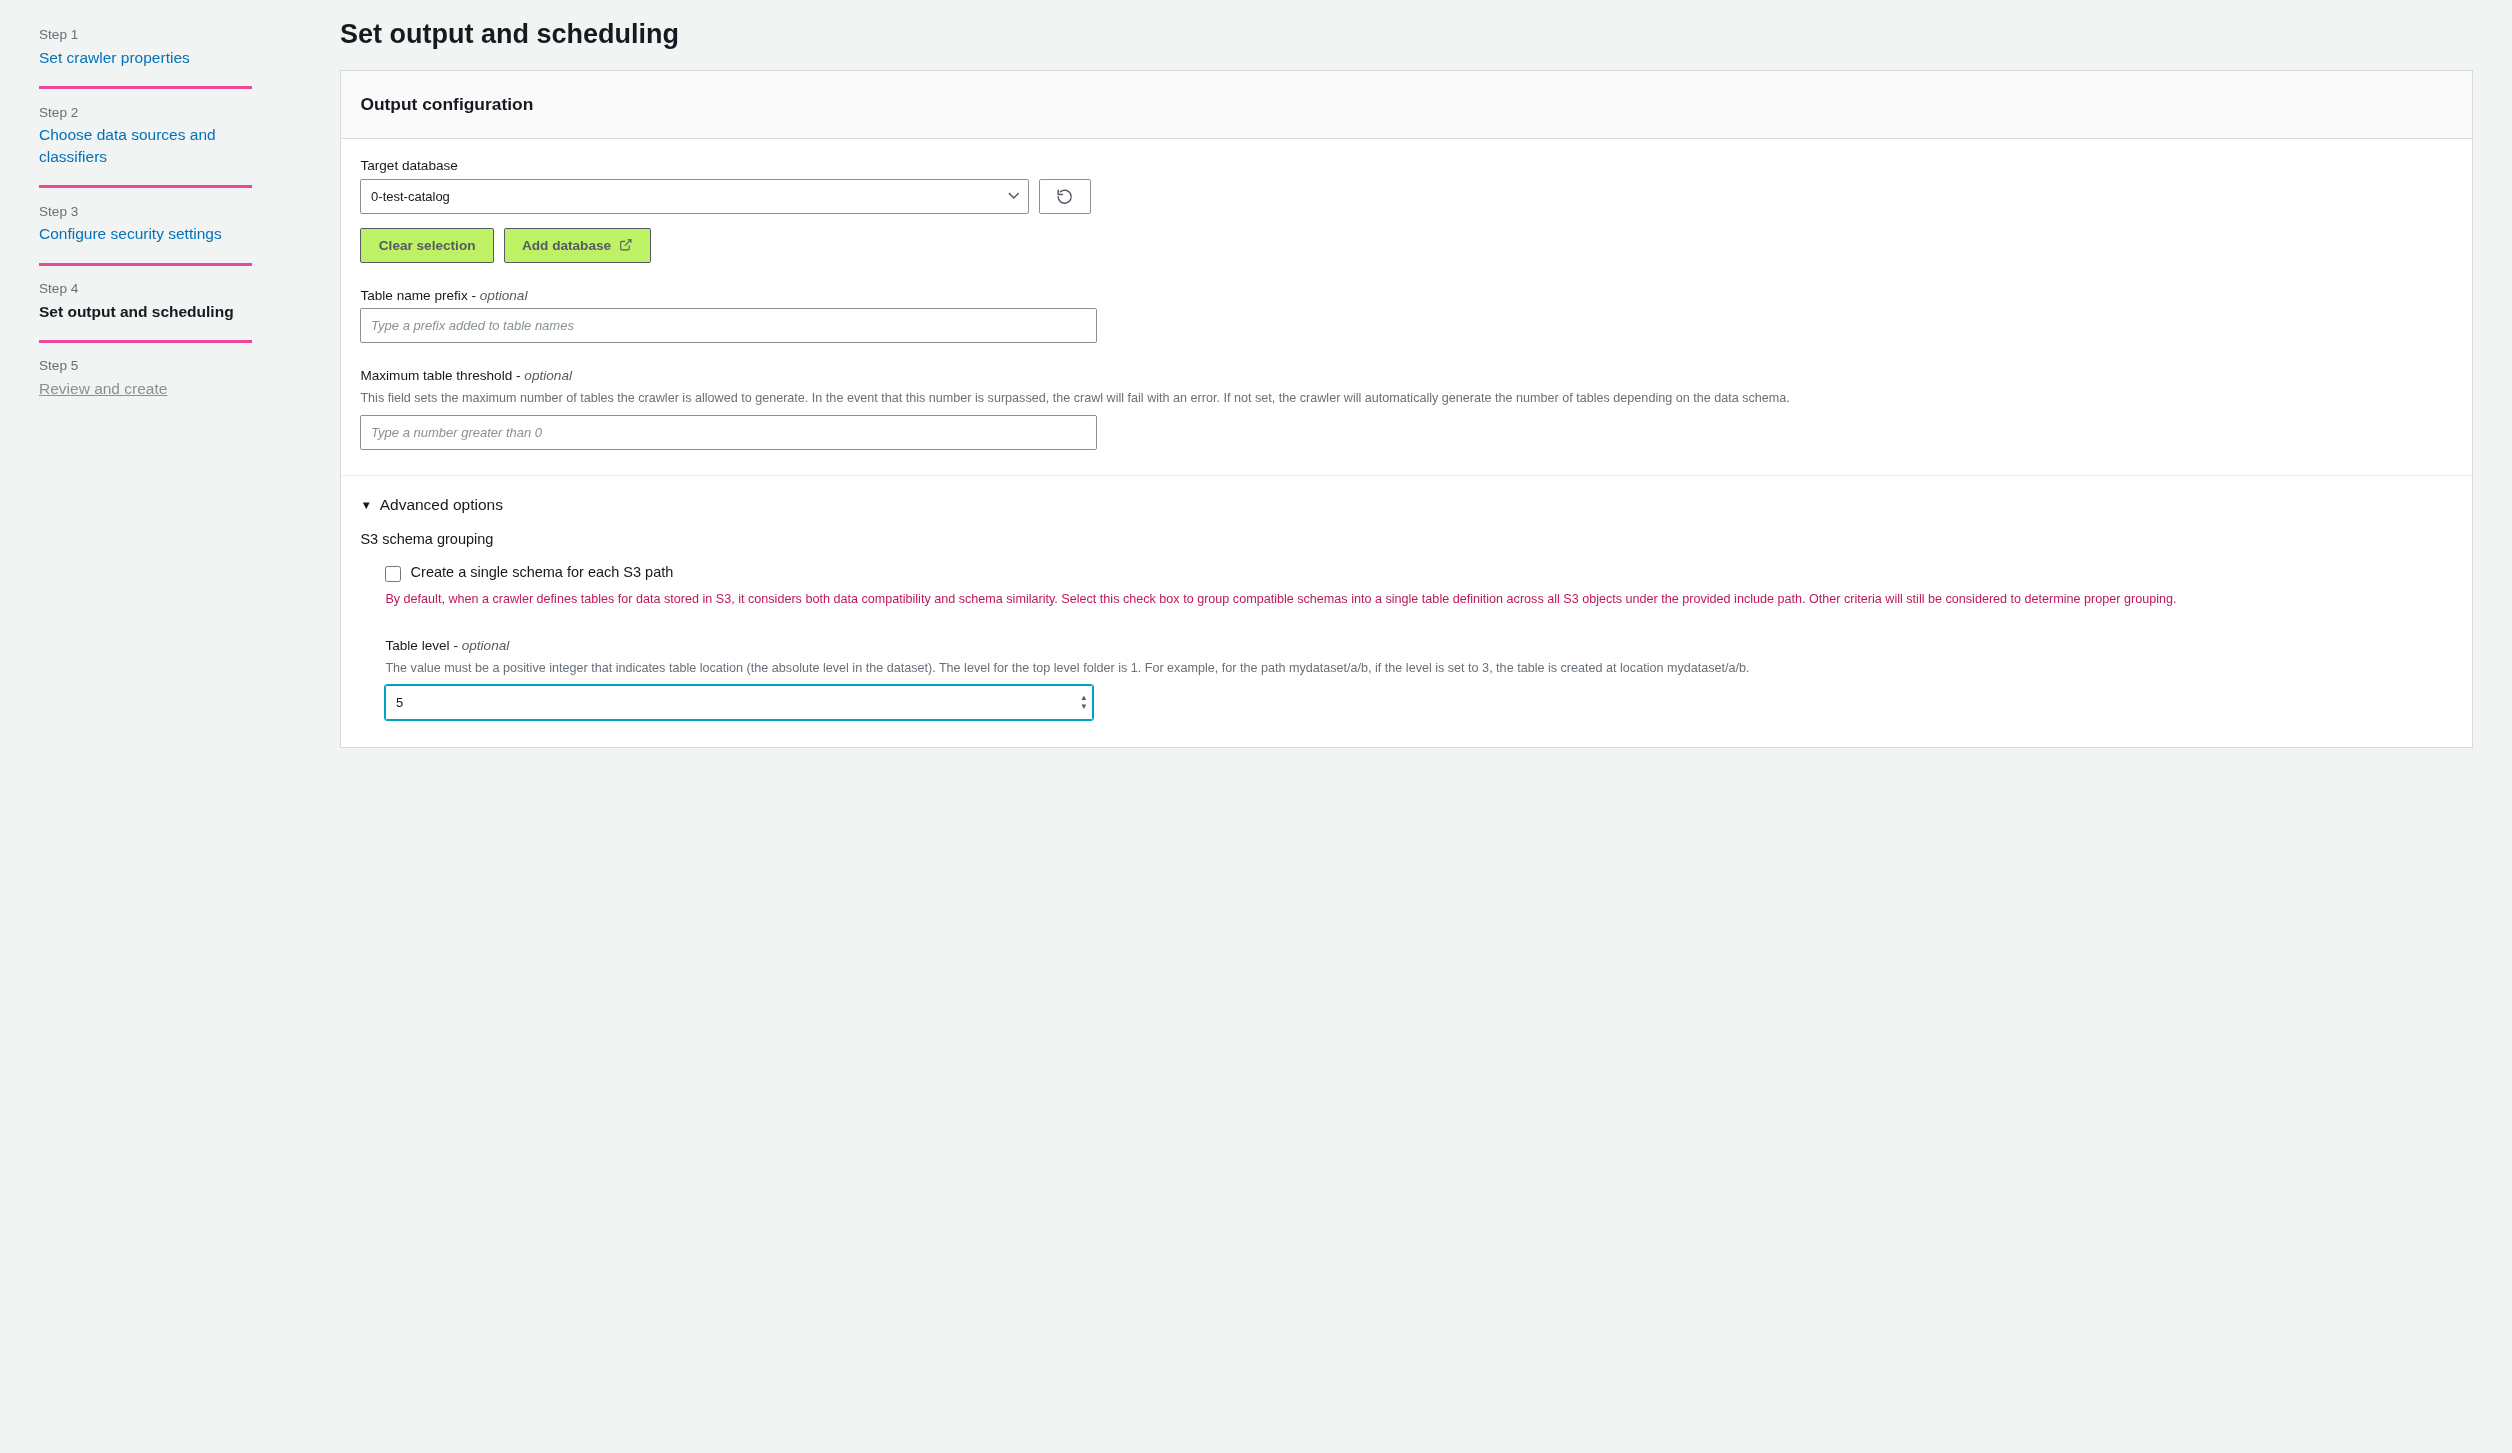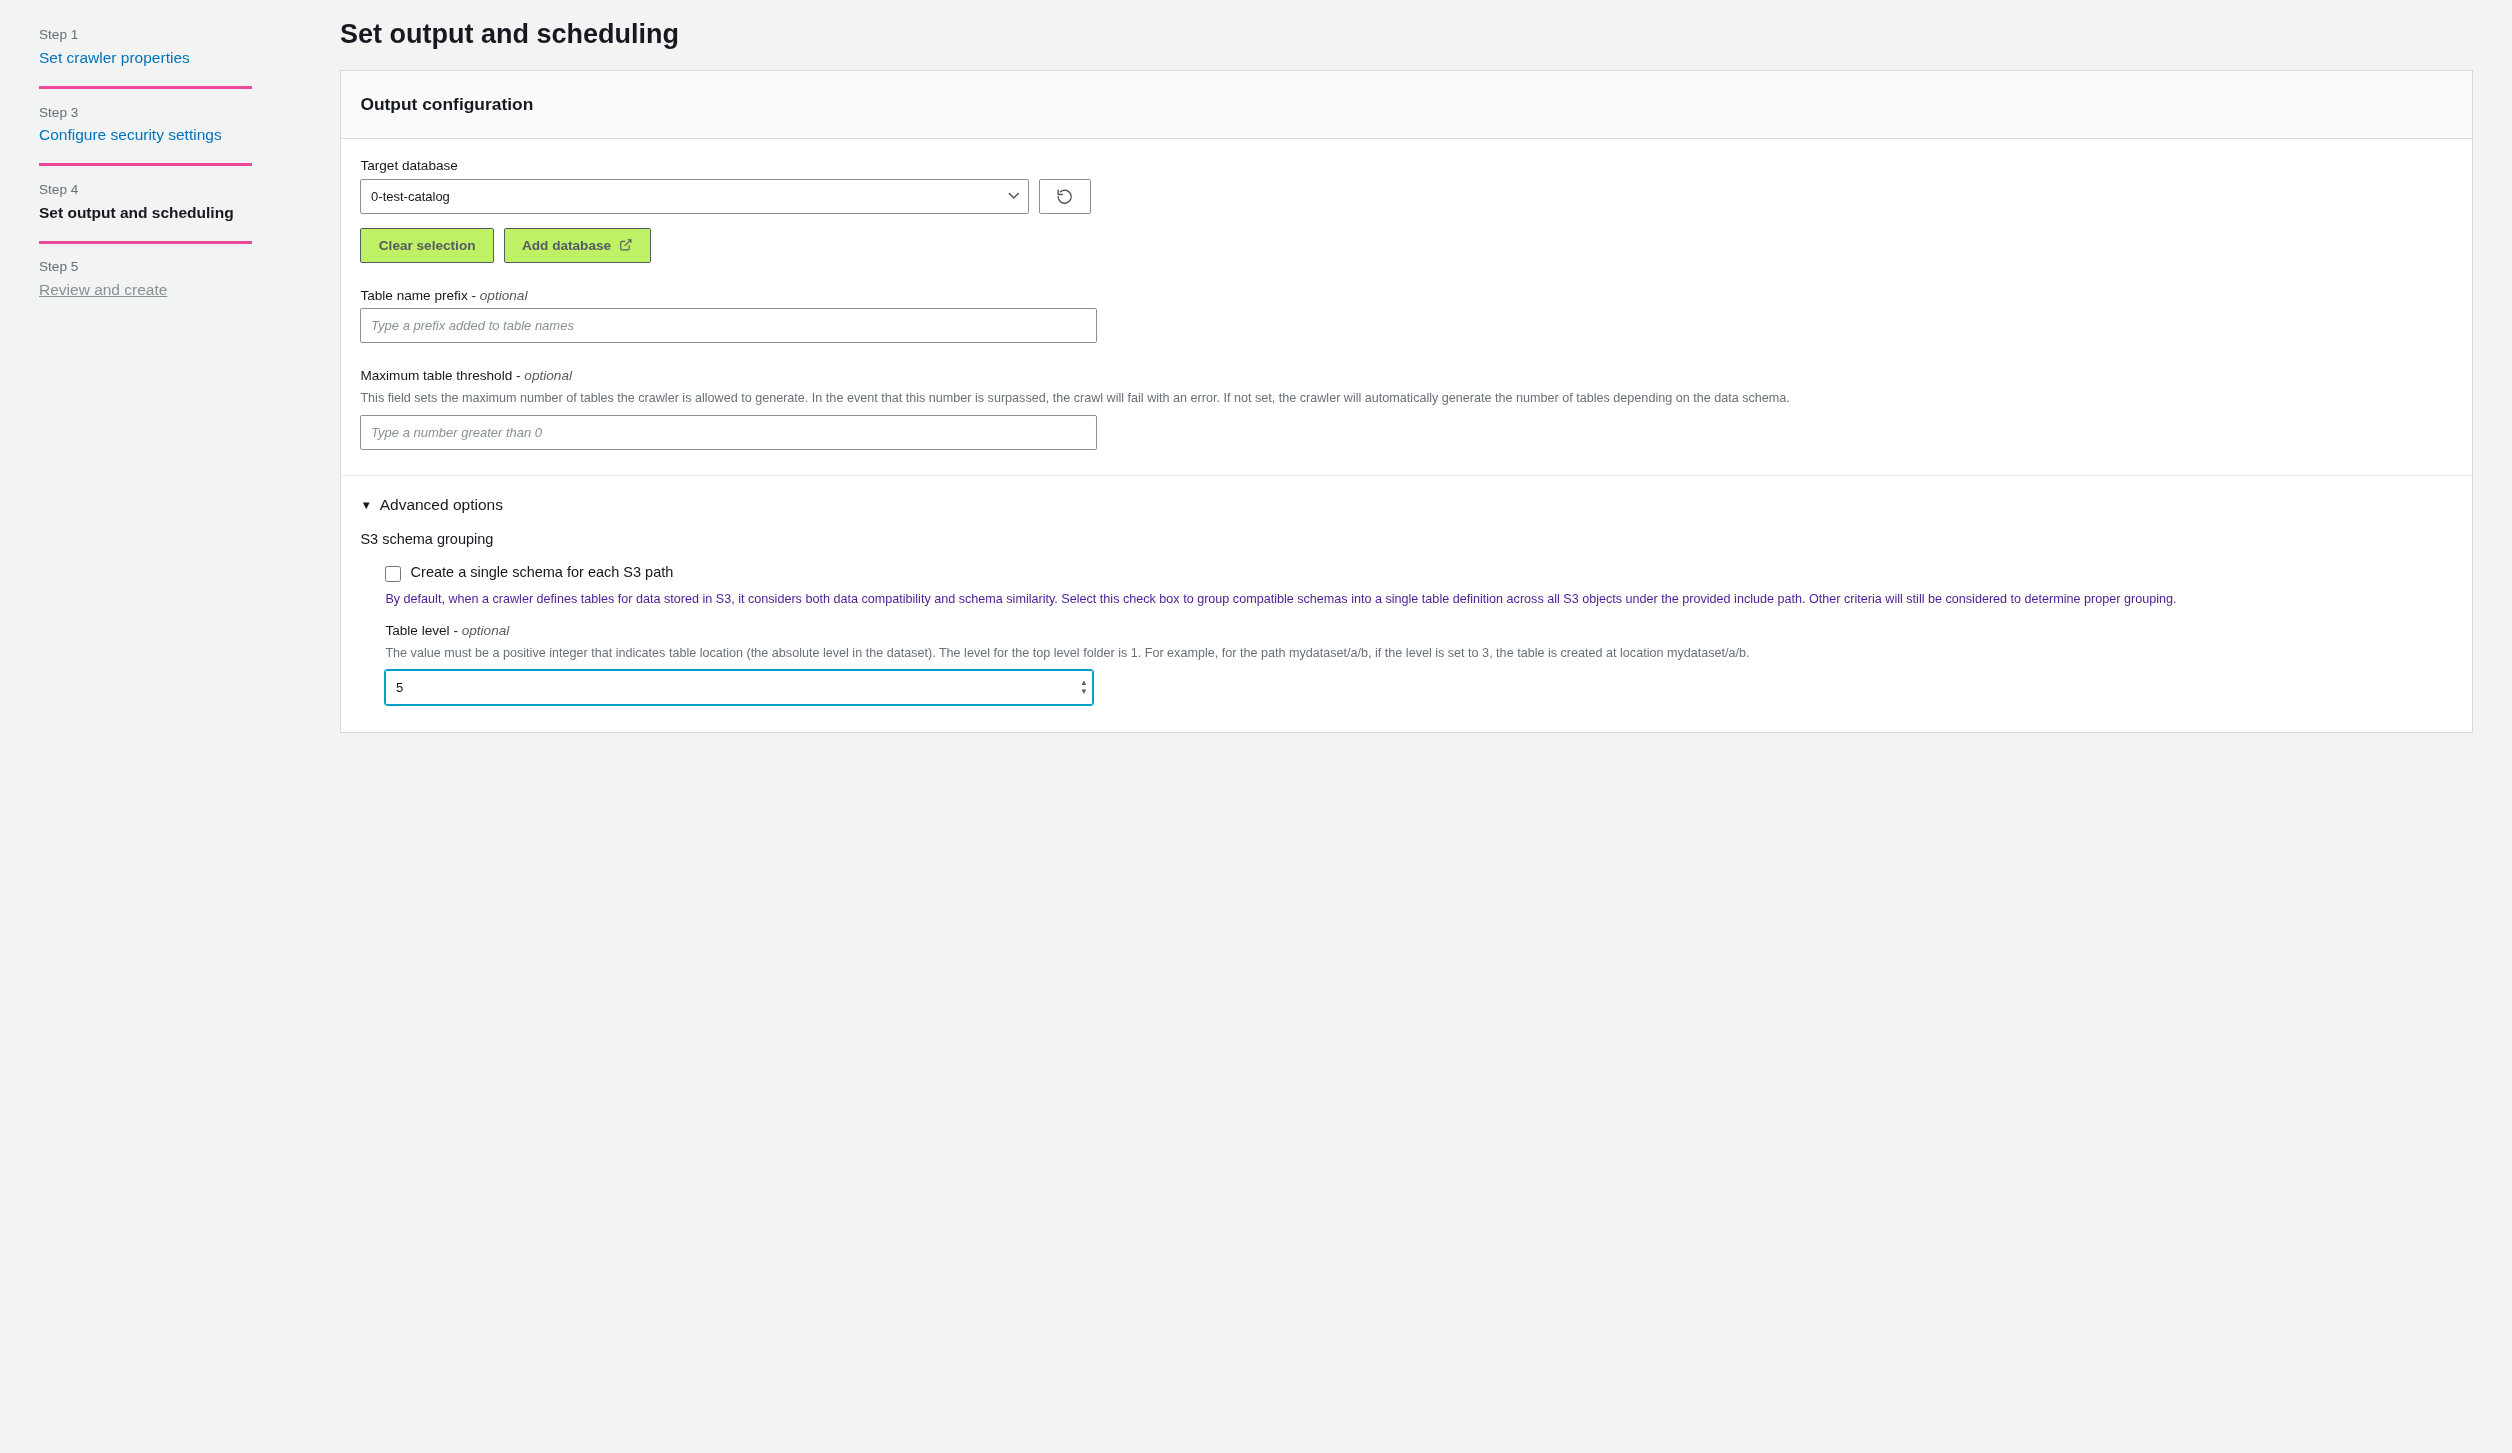--- a/index.html
+++ b/index.html
@@ -200,24 +200,24 @@
     height: 15.5px;
     margin-top: 1.9px;
     flex-shrink: 0;
     border: 1px solid #879196;
   }
   .checkbox-row .cb-label {
     font-size: 14.5px;
   }
   .checkbox-desc {
     font-size: 12.6px;
-    color: #4c1d95;
+    color: #be185d;
     line-height: 1.45;
     padding-left: 25px;
-    margin-bottom: 15px;
+    margin-bottom: 30px;
   }
   .table-level-block {
     padding-left: 25px;
   }
   .number-wrap {
     position: relative;
     max-width: 708px;
   }
   .number-input.focused {
     border: 1px solid #00a1c9;
@@ -242,20 +242,24 @@
 </style>
 </head>
 <body>
 
 <div class="page">
 
   <nav class="sidebar">
     <div class="step">
       <div class="step-number">Step 1</div>
       <div class="step-title link">Set crawler properties</div>
+    </div>
+    <div class="step">
+      <div class="step-number">Step 2</div>
+      <div class="step-title link">Choose data sources and classifiers</div>
     </div>
     <div class="step">
       <div class="step-number">Step 3</div>
       <div class="step-title link">Configure security settings</div>
     </div>
     <div class="step">
       <div class="step-number">Step 4</div>
       <div class="step-title active">Set output and scheduling</div>
     </div>
     <div class="step">

